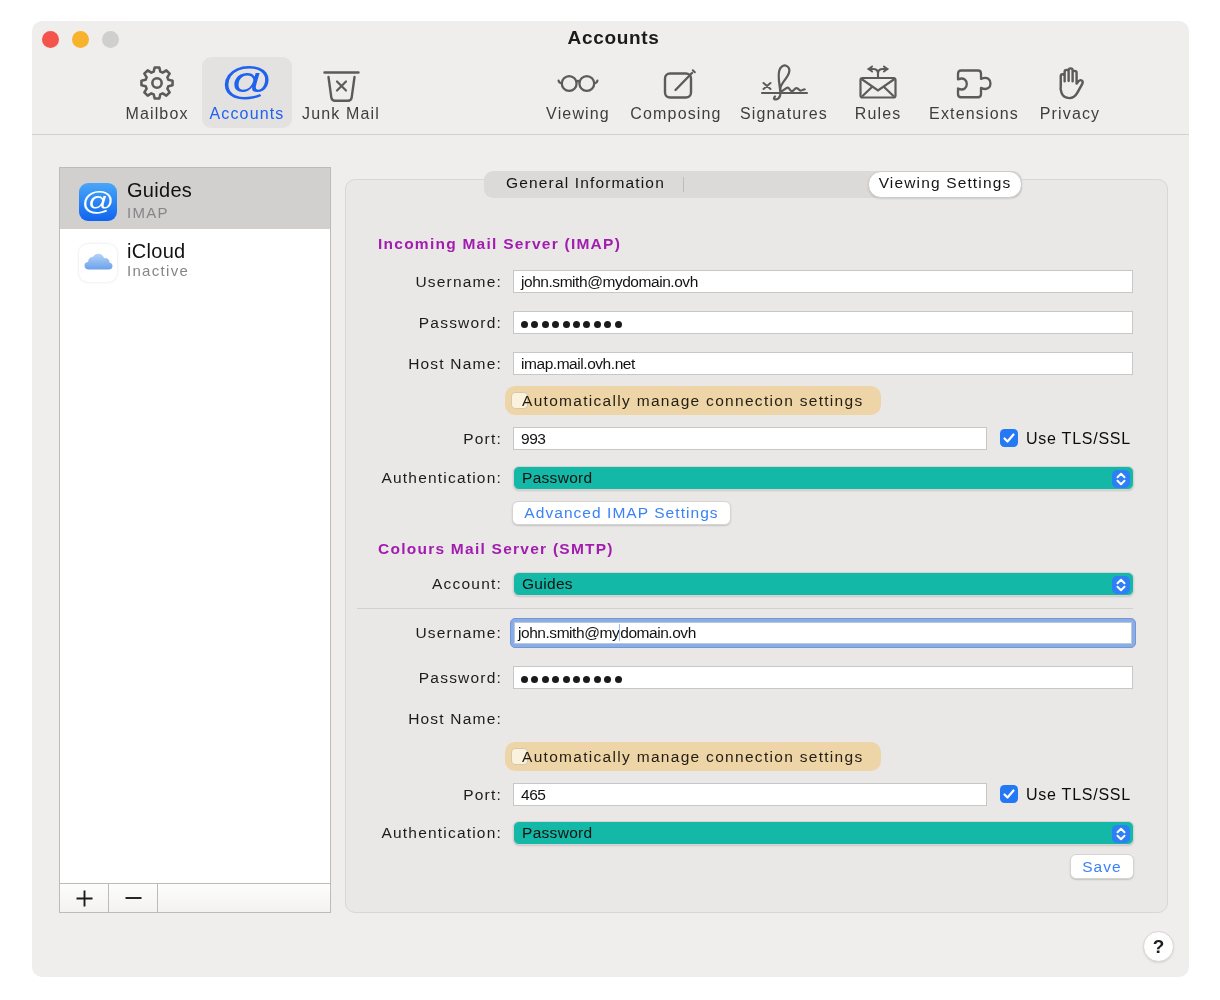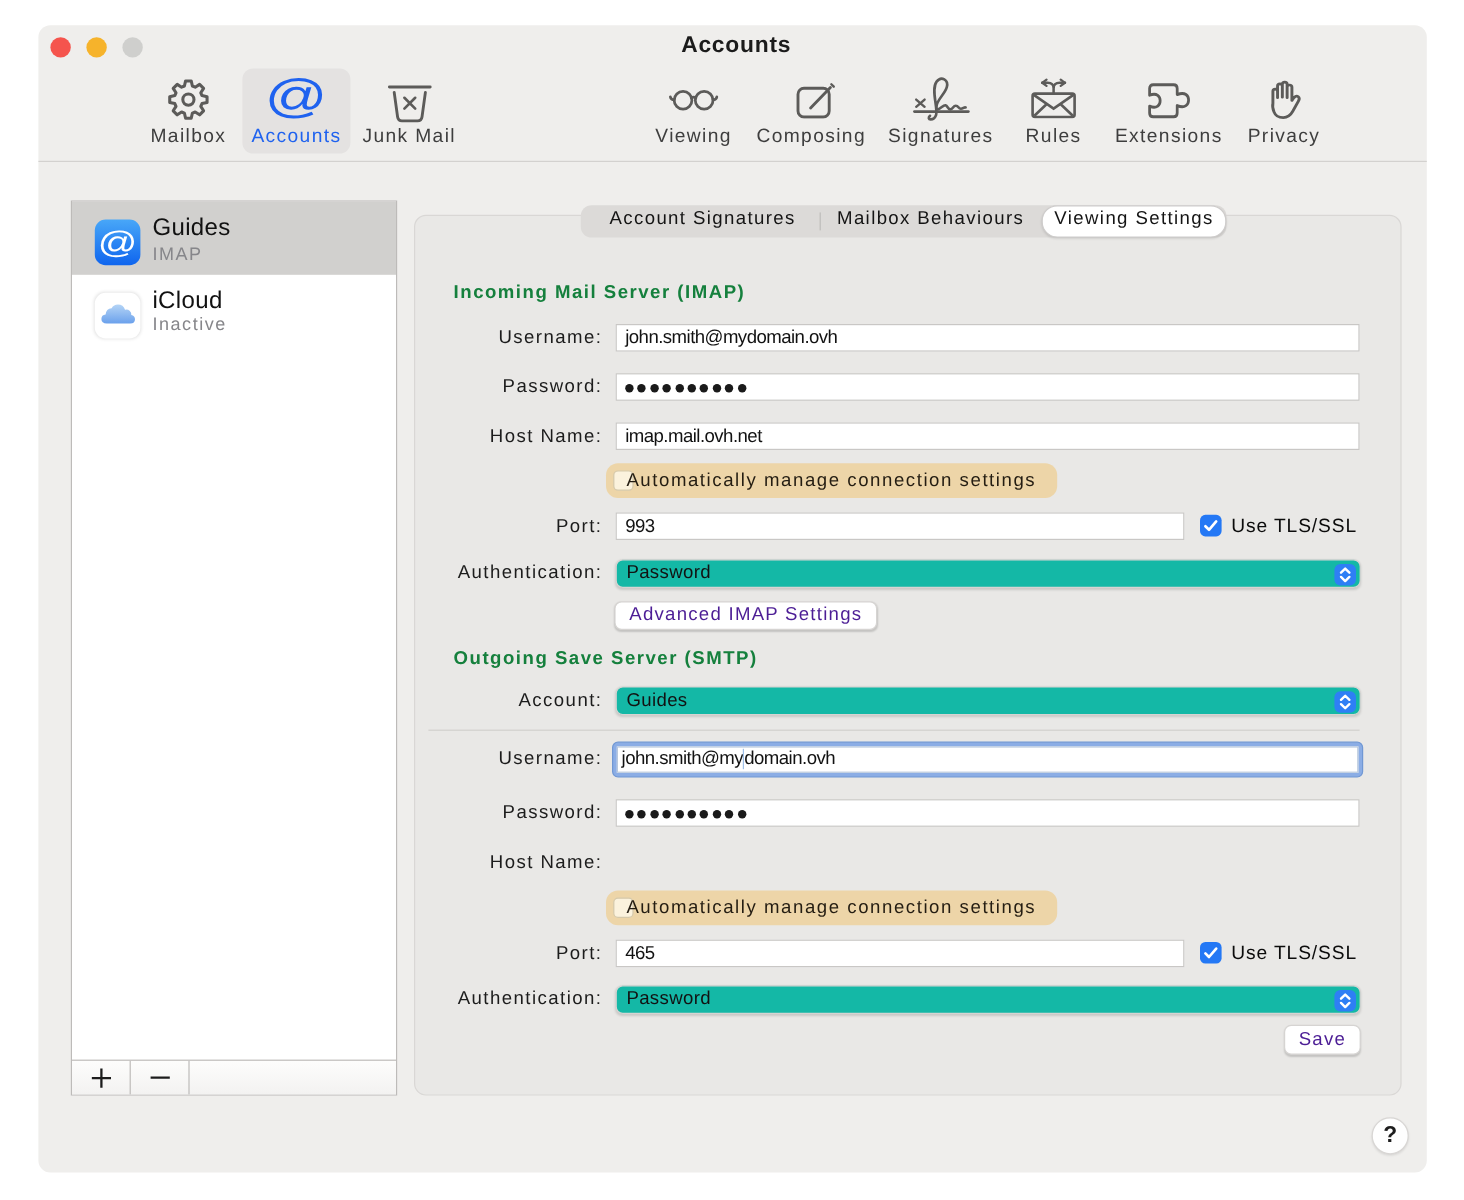--- a/index.html
+++ b/index.html
@@ -17,31 +17,31 @@
 .sname{position:absolute;left:67px;font-size:20px;letter-spacing:0.3px;color:#111;line-height:24px}
 .ssub{position:absolute;left:67px;font-size:15px;letter-spacing:1.3px;color:#86868a;line-height:18px}
 #sfoot{position:absolute;left:0;bottom:0;width:100%;height:29px;background:linear-gradient(#fdfdfc,#f3f2f1);border-top:1px solid #bdbbb9;display:flex}
 #sfoot .c{border-right:1px solid #bdbbb9;display:flex;align-items:center;justify-content:center;font-size:25px;font-weight:400;color:#141414}
 #panel{position:absolute;left:313px;top:158px;width:823px;height:734px;background:#e9e8e6;border:1px solid #d9d7d5;border-radius:10px}
 #seg{position:absolute;left:452px;top:150px;width:538px;height:27px;background:#dcdad8;border-radius:9px}
 #seg .s{position:absolute;top:0;height:27px;line-height:24px;font-size:15.5px;letter-spacing:1.15px;color:#141414;text-align:center}
 #segsel{position:absolute;left:384px;top:0;width:154px;height:27px;background:#fff;border:1px solid #cecccb;border-radius:13px;box-shadow:0 1px 2px rgba(0,0,0,.12)}
 .lbl{position:absolute;width:220px;text-align:right;font-size:15.5px;letter-spacing:1.2px;color:#1c1c1c;line-height:17px}
 .fld{position:absolute;height:23px;background:#fff;border:1px solid #c9c7c5;font-size:15.5px;letter-spacing:-0.45px;color:#121212;line-height:21px;padding:0 7px;white-space:nowrap;overflow:hidden}
-.hdr{position:absolute;font-size:15.5px;font-weight:bold;letter-spacing:1.25px;color:#15803d;line-height:16px}
+.hdr{position:absolute;font-size:15.5px;font-weight:bold;letter-spacing:1.25px;color:#a21caf;line-height:16px}
 .dots{display:inline-flex;align-items:center;height:21px;gap:3.4px}
 .dots i{width:7px;height:7px;border-radius:50%;background:#1a1a1a}
 .hl{position:absolute;left:473px;width:376px;height:29px;background:#edd5a8;border-radius:10px}
 .hl .box{position:absolute;left:6px;top:6px;width:17px;height:17px;background:#fbf2dd;border:1px solid #d5c9ab;border-radius:4px}
 .hl .t{position:absolute;left:17px;top:6px;font-size:15.5px;letter-spacing:1.3px;color:#241d12;line-height:17px}
 .cbb{position:absolute;width:18px;height:18px;background:#2478f5;border-radius:4.5px}
 .cbl{position:absolute;font-size:16px;letter-spacing:0.75px;color:#0c0c0c}
 .dd{position:absolute;height:24px;background:#14b8a6;border:1px solid #d6d4d2;border-radius:6px;box-shadow:0 1px 2px rgba(0,0,0,.14);font-size:15.5px;letter-spacing:0.3px;color:#121212;line-height:22px;padding:0 8px}
 .step{position:absolute;right:3px;top:3px;width:18px;height:18px;background:#2e7ff5;border-radius:5px}
-.btn{position:absolute;height:24px;background:#fff;border:1px solid #d6d4d2;border-radius:6px;box-shadow:0 1px 1.5px rgba(0,0,0,.16);font-size:15.5px;letter-spacing:1.05px;color:#4c1d95;text-align:center;line-height:22px}
+.btn{position:absolute;height:24px;background:#fff;border:1px solid #d6d4d2;border-radius:6px;box-shadow:0 1px 1.5px rgba(0,0,0,.16);font-size:15.5px;letter-spacing:1.05px;color:#3b82f6;text-align:center;line-height:22px}
 #focus{position:absolute;left:478px;top:597px;width:626px;height:30px;border:1px solid #7198d4;border-radius:5px;background:#8bade5;padding:3px}
 #focus .in{width:100%;height:100%;background:#fff;border:1px solid #b8c8dd;font-size:15.5px;letter-spacing:-0.45px;color:#121212;line-height:20px;padding:0 3px;white-space:nowrap}
 #hline{position:absolute;left:325px;top:587px;width:776px;height:1px;background:#d2d0ce}
 #help{position:absolute;left:1111px;top:910px;width:31px;height:31px;border-radius:50%;background:#fefefe;border:1px solid #d8d6d4;box-shadow:0 1px 2px rgba(0,0,0,.1);text-align:center;font-size:19px;font-weight:bold;color:#1d1d1d;line-height:29px}
 </style></head><body>
 <div id="win">
 <div class="tl" style="left:10px;background:#f5544d"></div>
 <div class="tl" style="left:40px;background:#f6b32b"></div>
 <div class="tl" style="left:70px;background:#cfcfcd"></div>
 <div id="title">Accounts</div>
@@ -159,23 +159,22 @@
         <div class="c" style="width:49px">
           <svg width="17" height="4">
             <path d="M0.5 2 H16.5" stroke="#1c1c1c" stroke-width="1.9" fill="none"></path>
           </svg>
         </div>
         <div class="c" style="flex:1;border-right:none"></div>
       </div>
 </div>
 <div id="panel"></div>
 <div id="seg">
-      <div class="s" style="left:0;width:203px">Account Signatures</div>
+      <div class="s" style="left:0;width:203px">General Information</div>
       <div style="position:absolute;left:199px;top:6px;width:1px;height:15px;background:#bebcba"></div>
-      <div class="s" style="left:199px;width:185px">Mailbox Behaviours</div>
       <div id="segsel"></div>
       <div class="s" style="left:384px;width:154px;font-weight:normal">Viewing Settings</div>
     </div>
 <div class="hdr" style="left:346px;top:215px">Incoming Mail Server (IMAP)</div>
 <div class="lbl" style="left:250px;top:252px">Username:</div>
 <div class="fld" style="left:481px;top:249px;width:620px">john.smith@mydomain.ovh</div>
 <div class="lbl" style="left:250px;top:293px">Password:</div>
 <div class="fld" style="left:481px;top:290px;width:620px"><span class="dots">
         <i></i>
         <i></i>
@@ -202,21 +201,21 @@
       </svg>
     </div>
 <div class="cbl" style="left:994px;top:409px">Use TLS/SSL</div>
 <div class="lbl" style="left:250px;top:448px">Authentication:</div>
 <div class="dd" style="left:481px;top:445px;width:621px">Password<div class="step">
         <svg width="18" height="18" viewBox="0 0 18 18">
           <path d="M5.5 7.2 L9 3.8 L12.5 7.2 M5.5 10.8 L9 14.2 L12.5 10.8" fill="none" stroke="#fff" stroke-width="2" stroke-linecap="round" stroke-linejoin="round"></path>
         </svg>
       </div></div>
 <div class="btn" style="left:480px;top:480px;width:219px">Advanced IMAP Settings</div>
-<div class="hdr" style="left:346px;top:520px">Outgoing Save Server (SMTP)</div>
+<div class="hdr" style="left:346px;top:520px">Colours Mail Server (SMTP)</div>
 <div class="lbl" style="left:250px;top:554px">Account:</div>
 <div class="dd" style="left:481px;top:551px;width:621px">Guides<div class="step">
         <svg width="18" height="18" viewBox="0 0 18 18">
           <path d="M5.5 7.2 L9 3.8 L12.5 7.2 M5.5 10.8 L9 14.2 L12.5 10.8" fill="none" stroke="#fff" stroke-width="2" stroke-linecap="round" stroke-linejoin="round"></path>
         </svg>
       </div></div>
 <div id="hline"></div>
 <div class="lbl" style="left:250px;top:603px">Username:</div>
 <div id="focus">
       <div class="in">john.smith@my<span style="border-left:1px solid #9fc0ea">d</span>omain.ovh</div>

